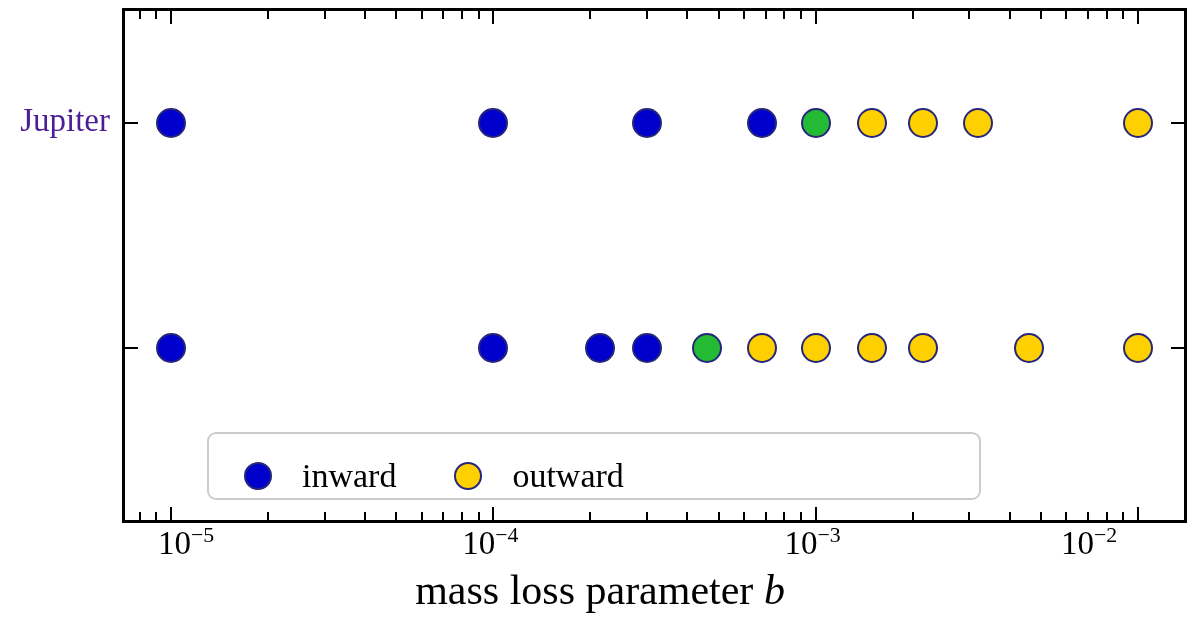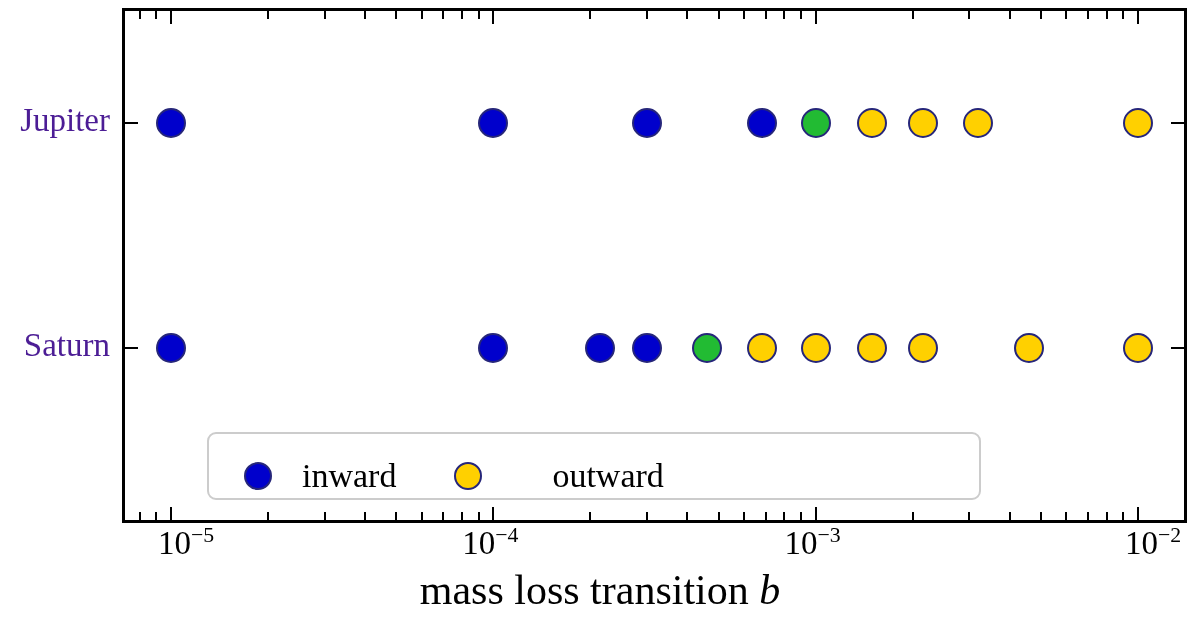--- a/index.html
+++ b/index.html
@@ -114,29 +114,28 @@
     box-sizing: border-box;
     flex: 0 0 auto;
   }
   .legend-text {
     font-size: 34px;
     color: #000000;
     margin-left: 30px;
   }
   #legend-entry-inward { margin-left: 35px; }
   #legend-entry-transition { margin-left: 62px; }
-  #legend-entry-outward { margin-left: 58px; gap: 40px; }
+  #legend-entry-outward { margin-left: 58px; }
 </style>
 </head>
 <body>
 
 <div id="figure">
 
   <div class="yticklabel" style="top:120px;">Jupiter</div>
-  <div class="yticklabel" style="top:345px;">Saturn</div>
 
   <div id="axes">
     <div id="ticks-layer">
         <div class="tick tick-bottom-major" style="left: 44.9865px;"></div>
         <div class="tick tick-top-major" style="left: 44.9865px;"></div>
         <div class="tick tick-bottom-minor" style="left: 142.018px;"></div>
         <div class="tick tick-top-minor" style="left: 142.018px;"></div>
         <div class="tick tick-bottom-minor" style="left: 198.778px;"></div>
         <div class="tick tick-top-minor" style="left: 198.778px;"></div>
         <div class="tick tick-bottom-minor" style="left: 239.05px;"></div>
@@ -219,25 +218,25 @@
         <div class="marker" style="left: 797.809px; top: 337px; background: rgb(255, 208, 0); border-color: rgb(38, 38, 122);"></div>
         <div class="marker" style="left: 904.281px; top: 337px; background: rgb(255, 208, 0); border-color: rgb(38, 38, 122);"></div>
         <div class="marker" style="left: 1012.99px; top: 337px; background: rgb(255, 208, 0); border-color: rgb(38, 38, 122);"></div>
       </div>
   </div>
 
   <div id="xticklabels-layer">
       <div class="xticklabel" style="left: 186px;"><span>10</span><sup>−5</sup></div>
       <div class="xticklabel" style="left: 490.32px;"><span>10</span><sup>−4</sup></div>
       <div class="xticklabel" style="left: 812.653px;"><span>10</span><sup>−3</sup></div>
-      <div class="xticklabel" style="left: 1153px;"><span>10</span><sup>−2</sup></div>
+      <div class="xticklabel" style="left: 1089px;"><span>10</span><sup>−2</sup></div>
     </div>
 
   <div id="xlabel">
-    <span>mass loss transition </span><span class="ital">b</span>
+    <span>mass loss parameter </span><span class="ital">b</span>
   </div>
 
   <div id="legend">
     <div class="legend-entry" id="legend-entry-inward">
       <span class="legend-marker" id="legend-swatch-inward" style="background: rgb(0, 0, 204);"></span>
       <span class="legend-text">inward</span>
     </div>
     <div class="legend-entry" id="legend-entry-outward">
       <span class="legend-marker" id="legend-swatch-outward" style="background: rgb(255, 208, 0);"></span>
       <span class="legend-text">outward</span>

